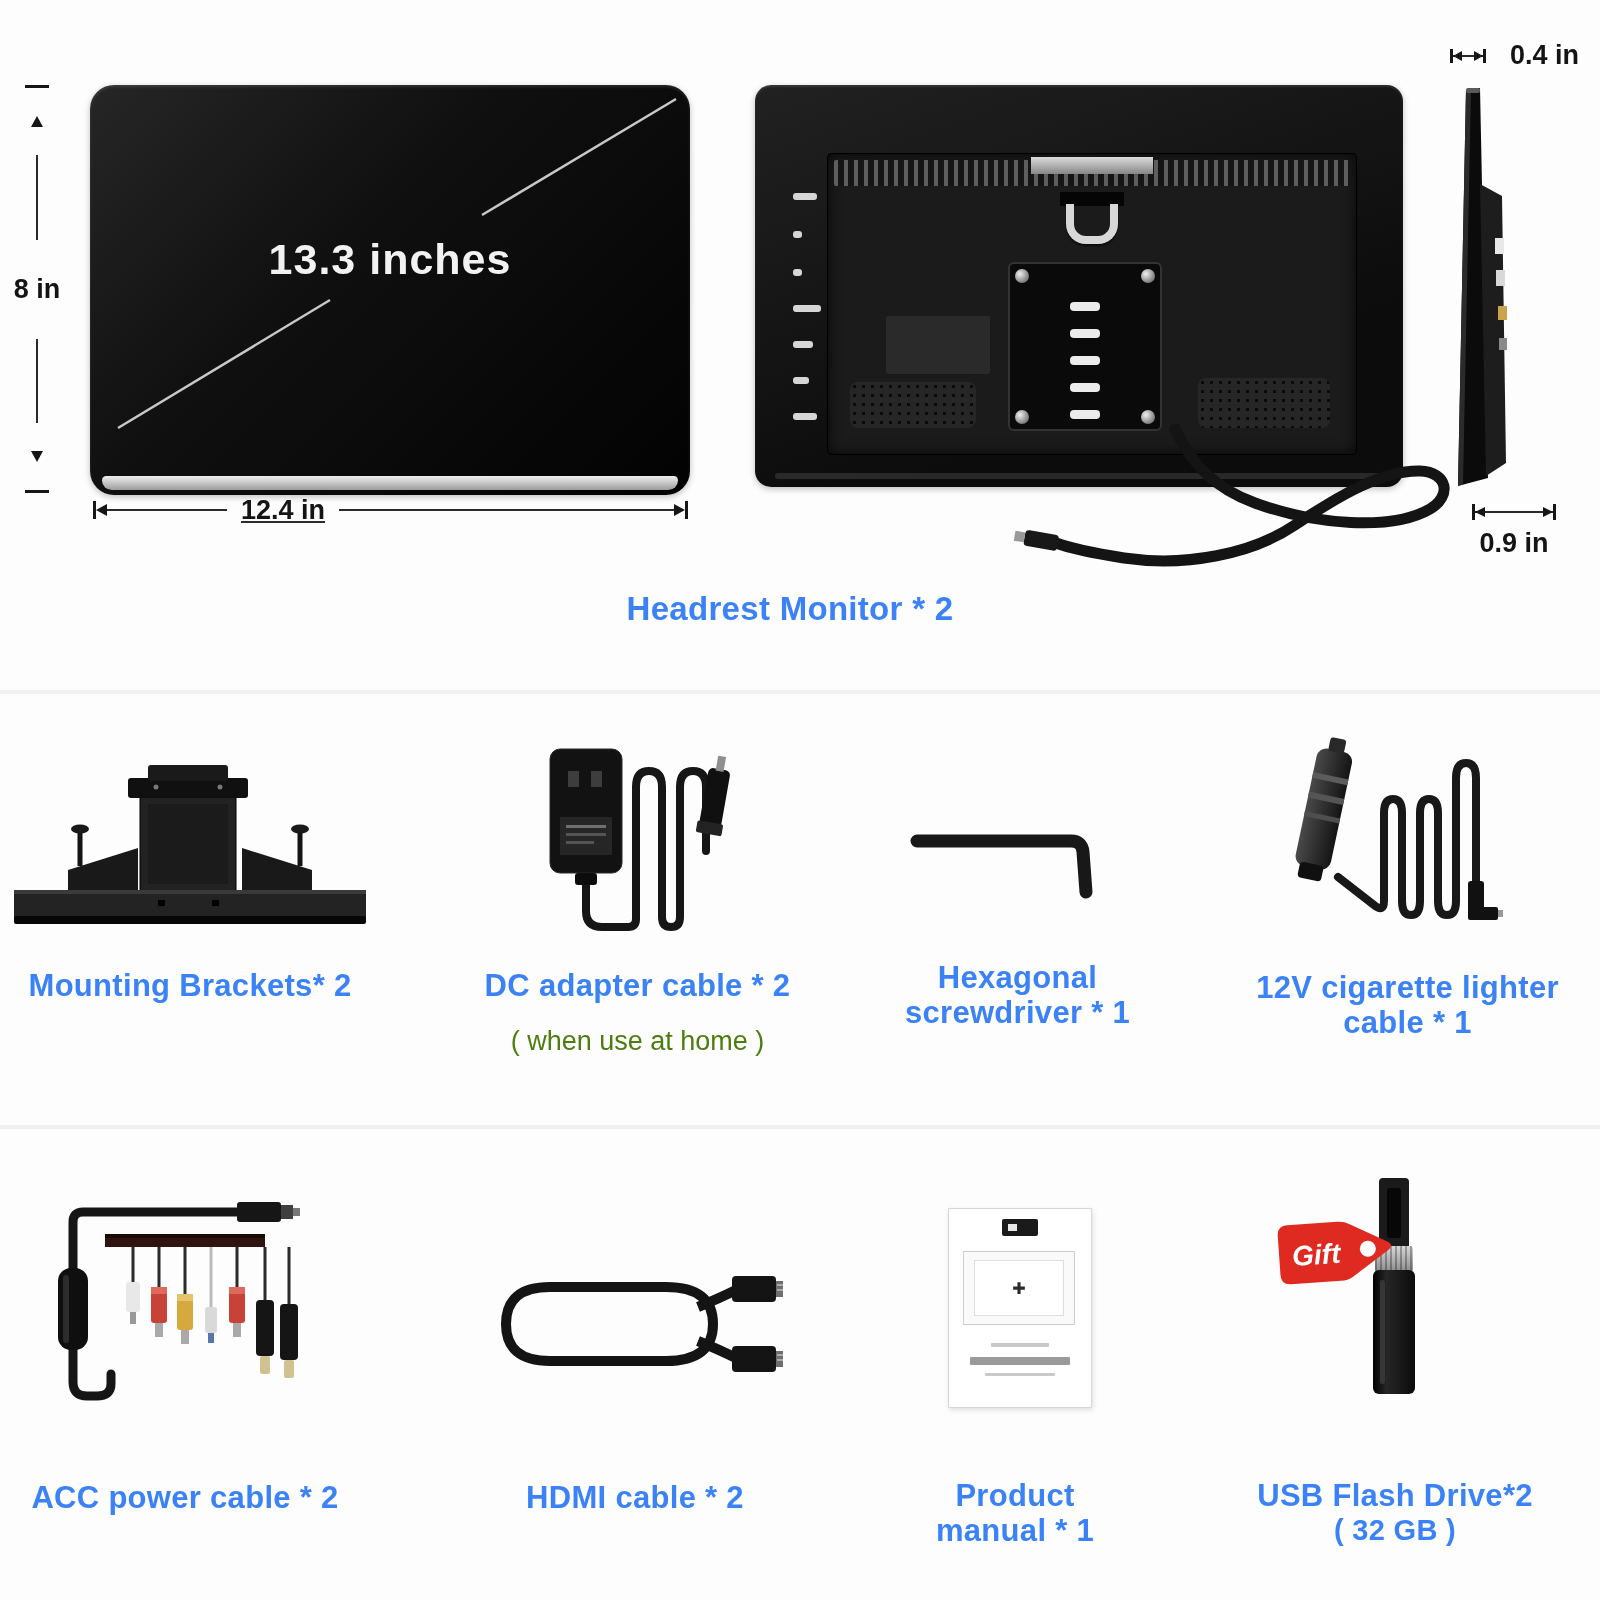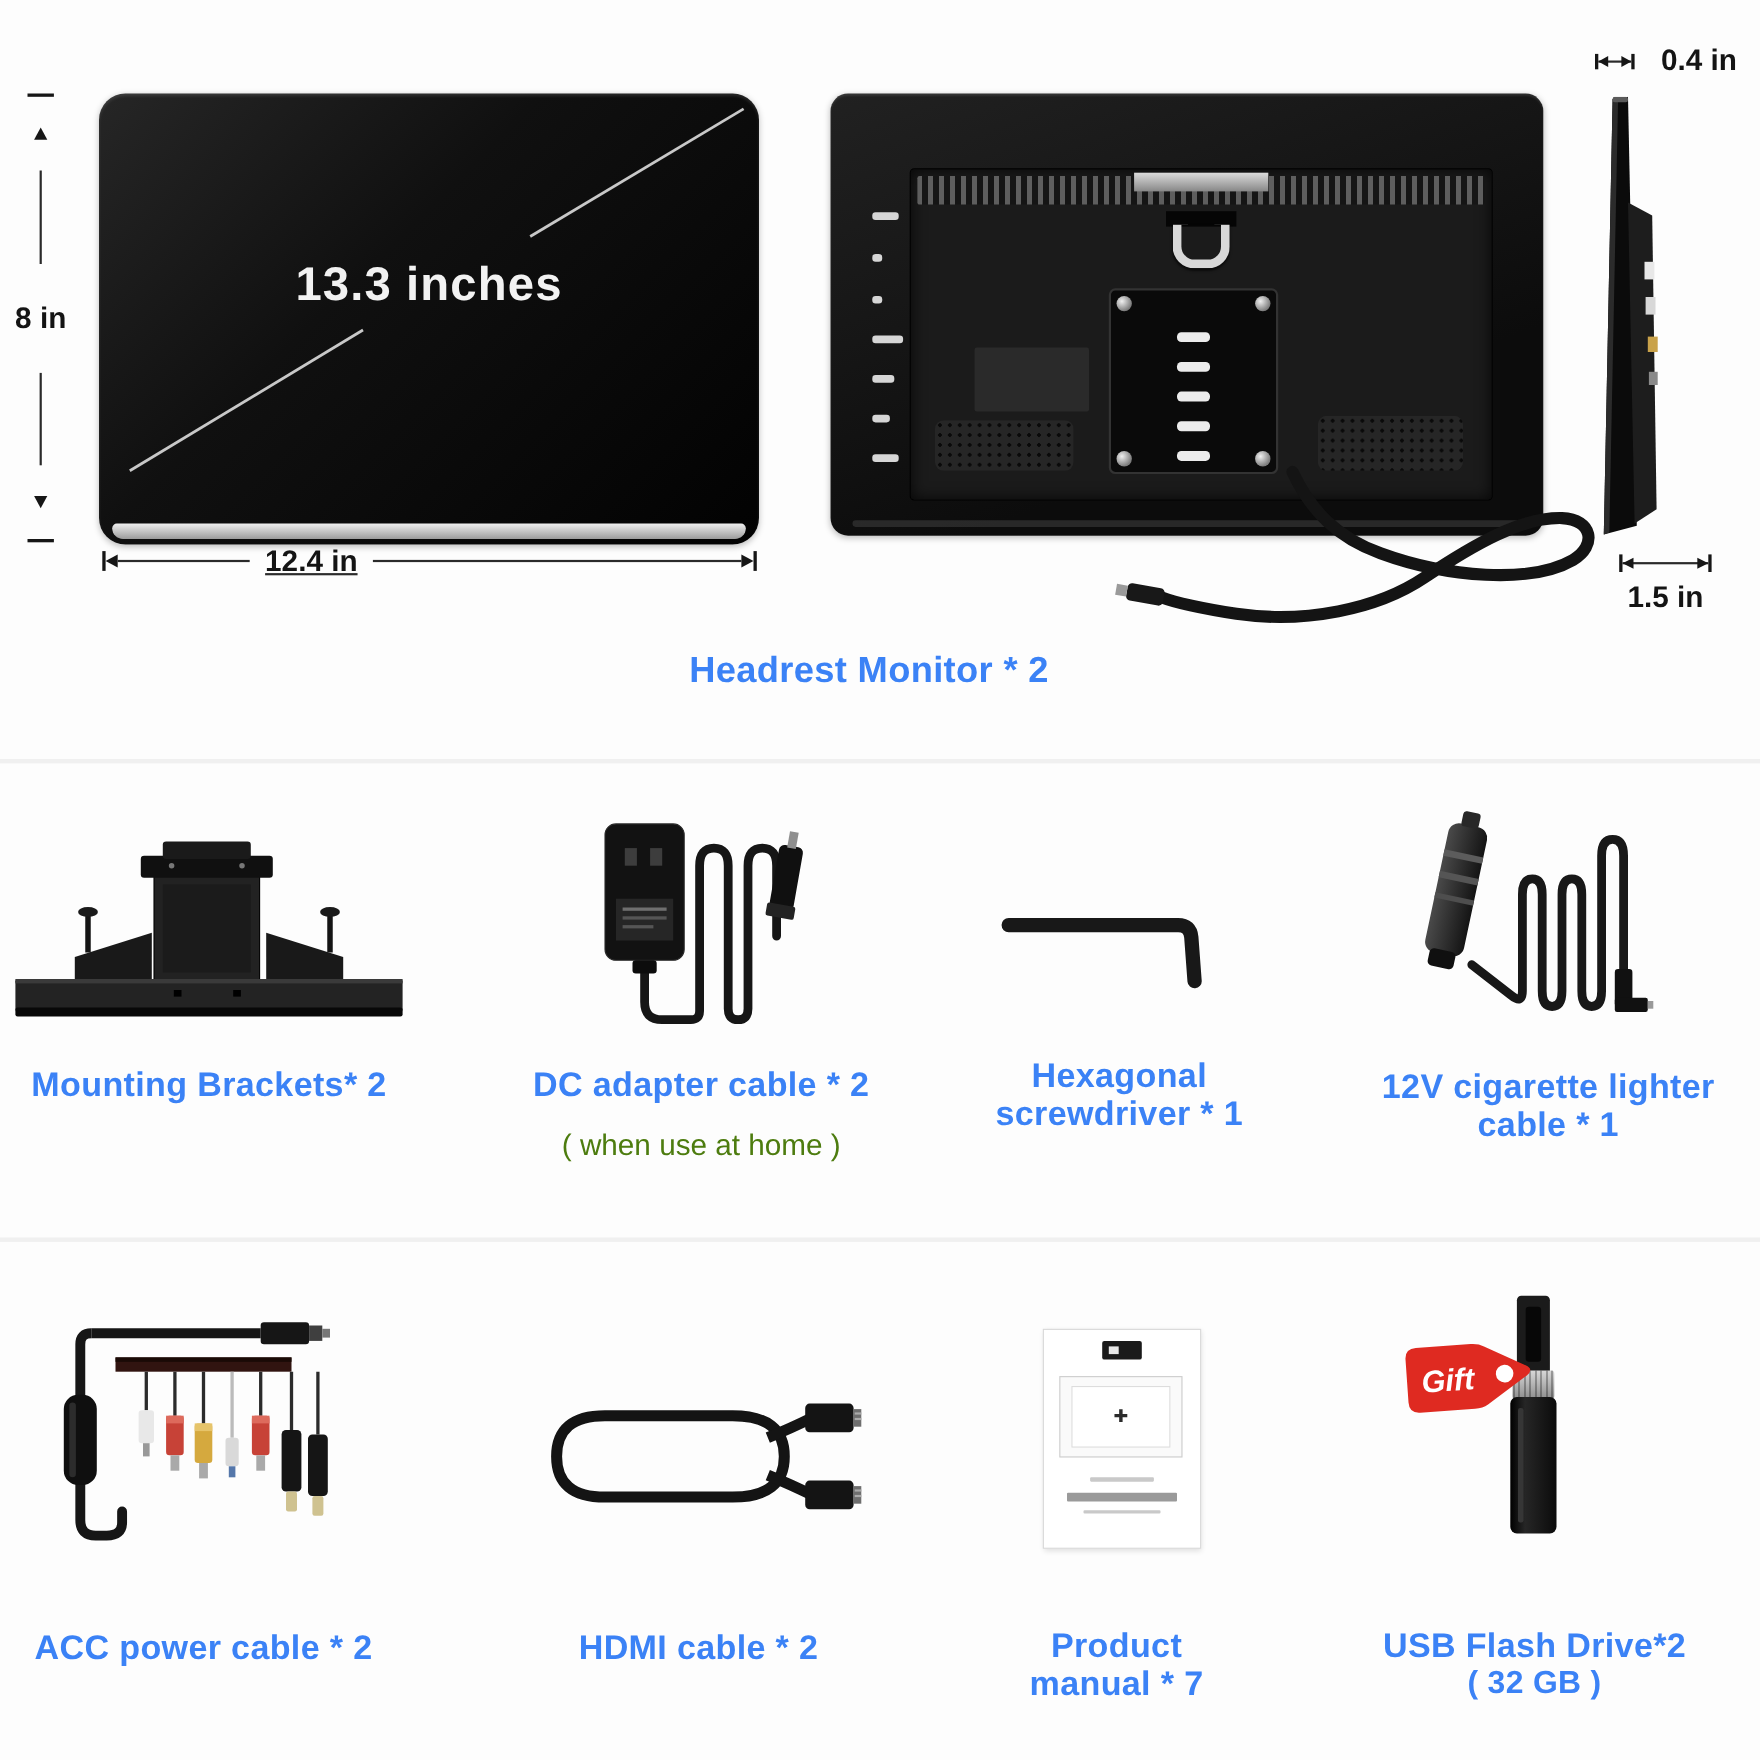--- a/index.html
+++ b/index.html
@@ -179,21 +179,21 @@
   </div>
 
   <div class="abs" style="left:1468px;top:502px;width:92px;display:flex;flex-direction:column;align-items:center;gap:6px;">
     <svg width="90" height="20">
       <rect x="3" y="2" width="3" height="16" fill="#161616"></rect>
       <rect x="84" y="2" width="3" height="16" fill="#161616"></rect>
       <rect x="6" y="9" width="78" height="2" fill="#2a2a2a"></rect>
       <polygon points="6,10 16,5 16,15" fill="#161616"></polygon>
       <polygon points="84,10 74,5 74,15" fill="#161616"></polygon>
     </svg>
-    <span class="dim-label">1.5 in</span>
+    <span class="dim-label">0.9 in</span>
   </div>
 
   <div class="abs caption" style="left:540px;top:590px;width:500px;font-size:33px;">Headrest Monitor * 2</div>
 
   <div class="divider" style="top:690px;"></div>
 
   <svg class="abs" style="left:10px;top:752px;" width="360" height="178" viewBox="0 0 360 178">
     <path d="M58,118 L128,96 L128,140 L58,140 Z" fill="#191919"></path>
     <path d="M302,118 L232,96 L232,140 L302,140 Z" fill="#191919"></path>
     <line x1="70" y1="80" x2="70" y2="114" stroke="#141414" stroke-width="5"></line>
@@ -350,20 +350,20 @@
       <path d="M14,4 H64 Q71,4 76,7 L113,27 Q120,31 113,36 L76,60 Q71,63 64,63 H14 Q4,63 4,53 V14 Q4,4 14,4 Z" fill="#df2a21"></path>
       <circle cx="93" cy="33" r="8" fill="#fff"></circle>
       <text x="17" y="45" font-family="Liberation Sans, DejaVu Sans, sans-serif" font-size="28" font-weight="700" font-style="italic" fill="#fff">Gift</text>
     </svg>
   </div>
 
   <div class="abs caption" style="left:0px;top:1480px;width:370px;">ACC power cable * 2</div>
   <div class="abs caption" style="left:455px;top:1480px;width:360px;">HDMI cable * 2</div>
   <div class="abs caption two-line" style="left:880px;top:1478px;width:270px;">
     <div>Product</div>
-    <div>manual * 7</div>
+    <div>manual * 1</div>
   </div>
   <div class="abs caption two-line" style="left:1225px;top:1478px;width:340px;">
     <div>USB Flash Drive*2</div>
     <div style="font-size:29px;">( 32 GB )</div>
   </div>
 
 </div>
 
 </body></html>

